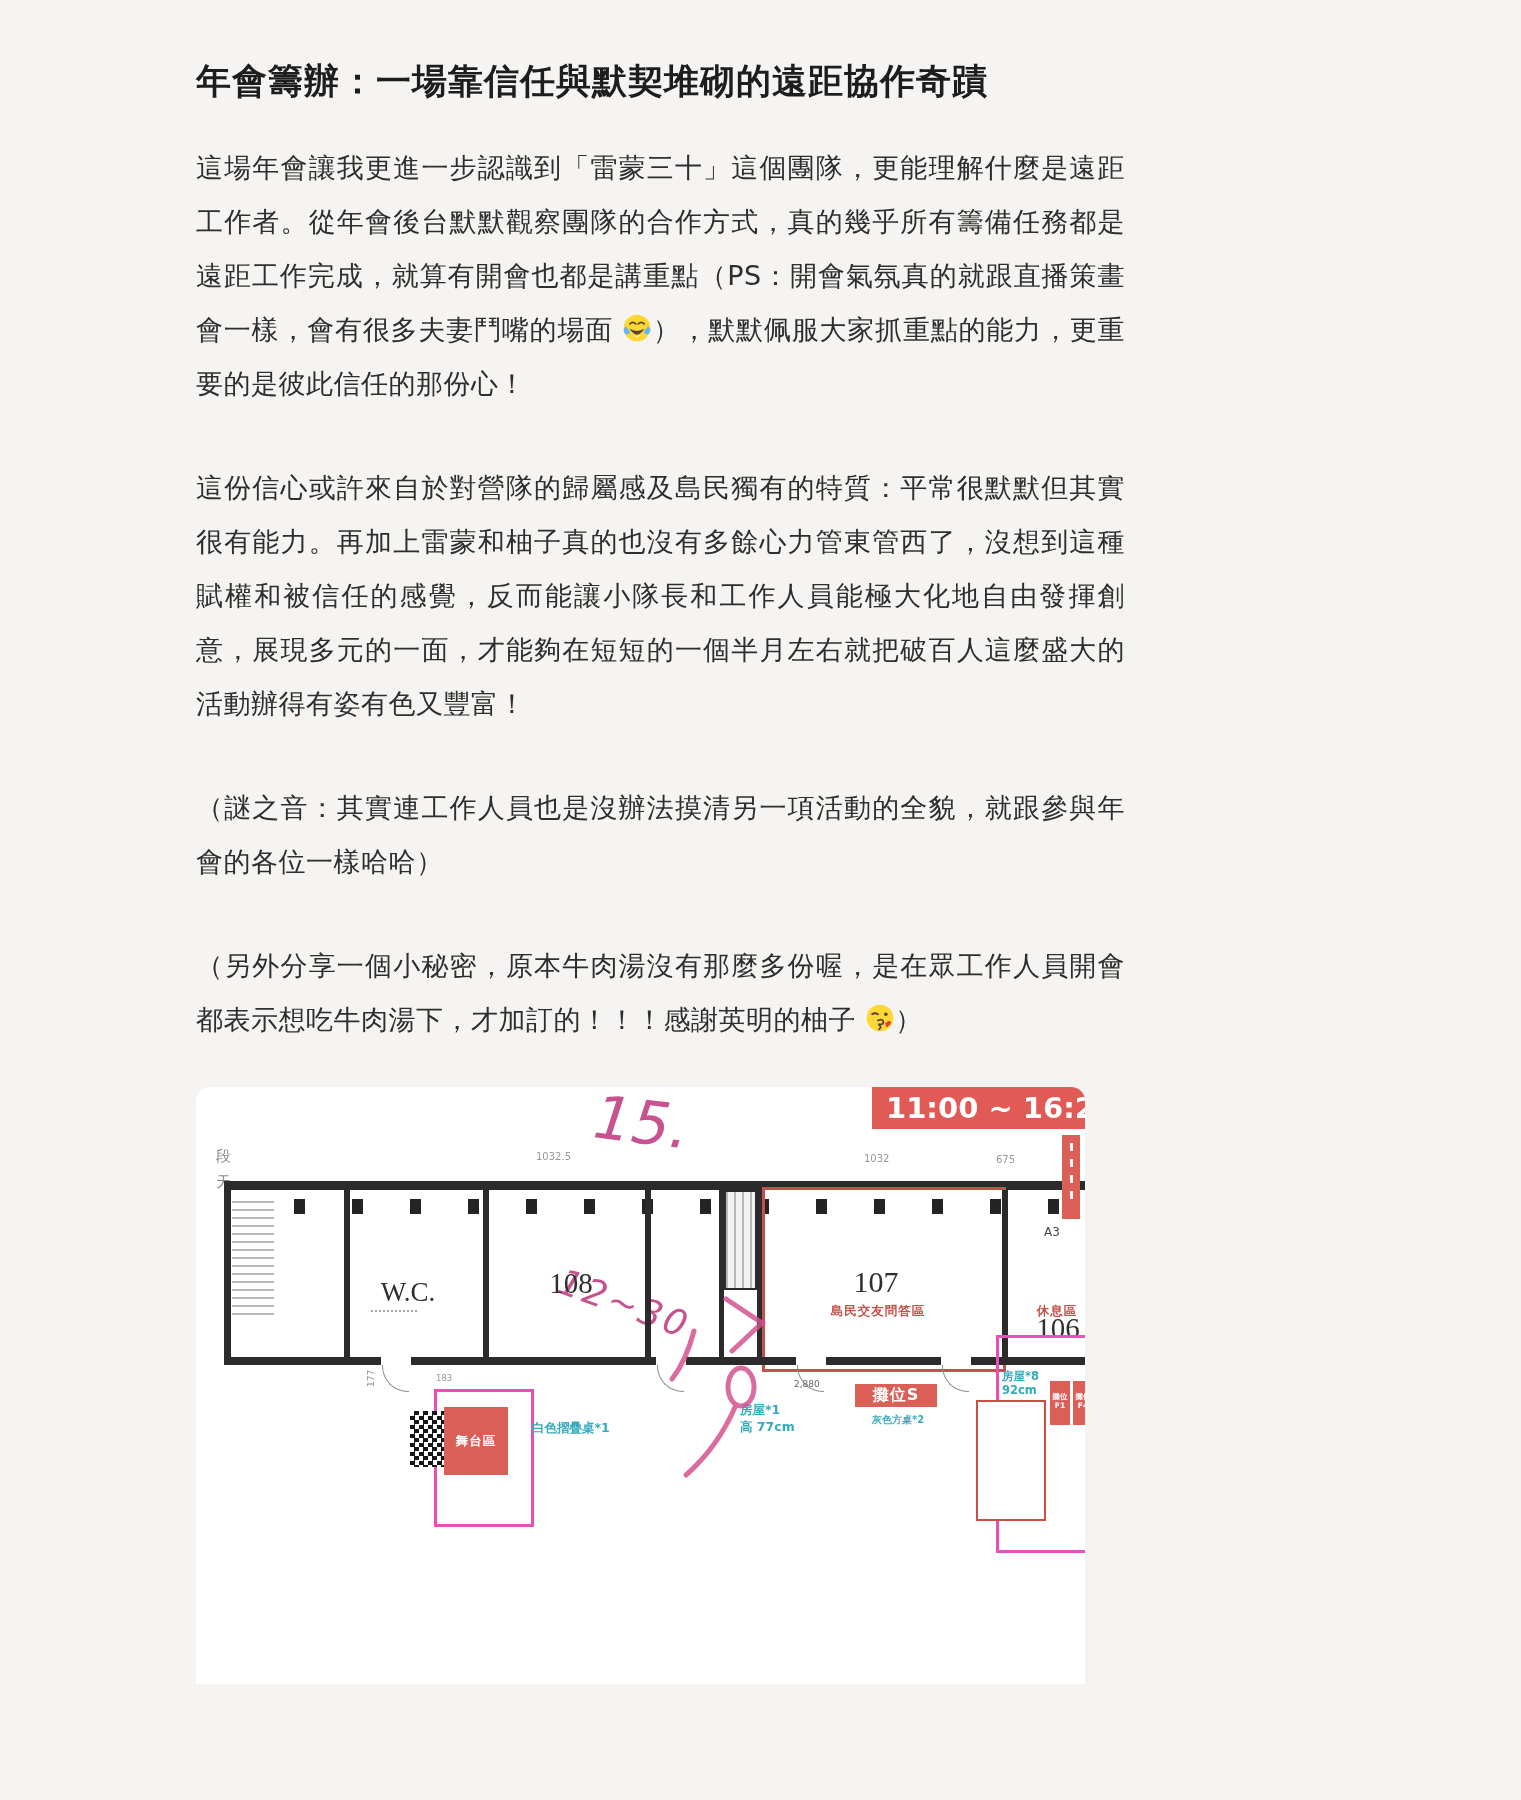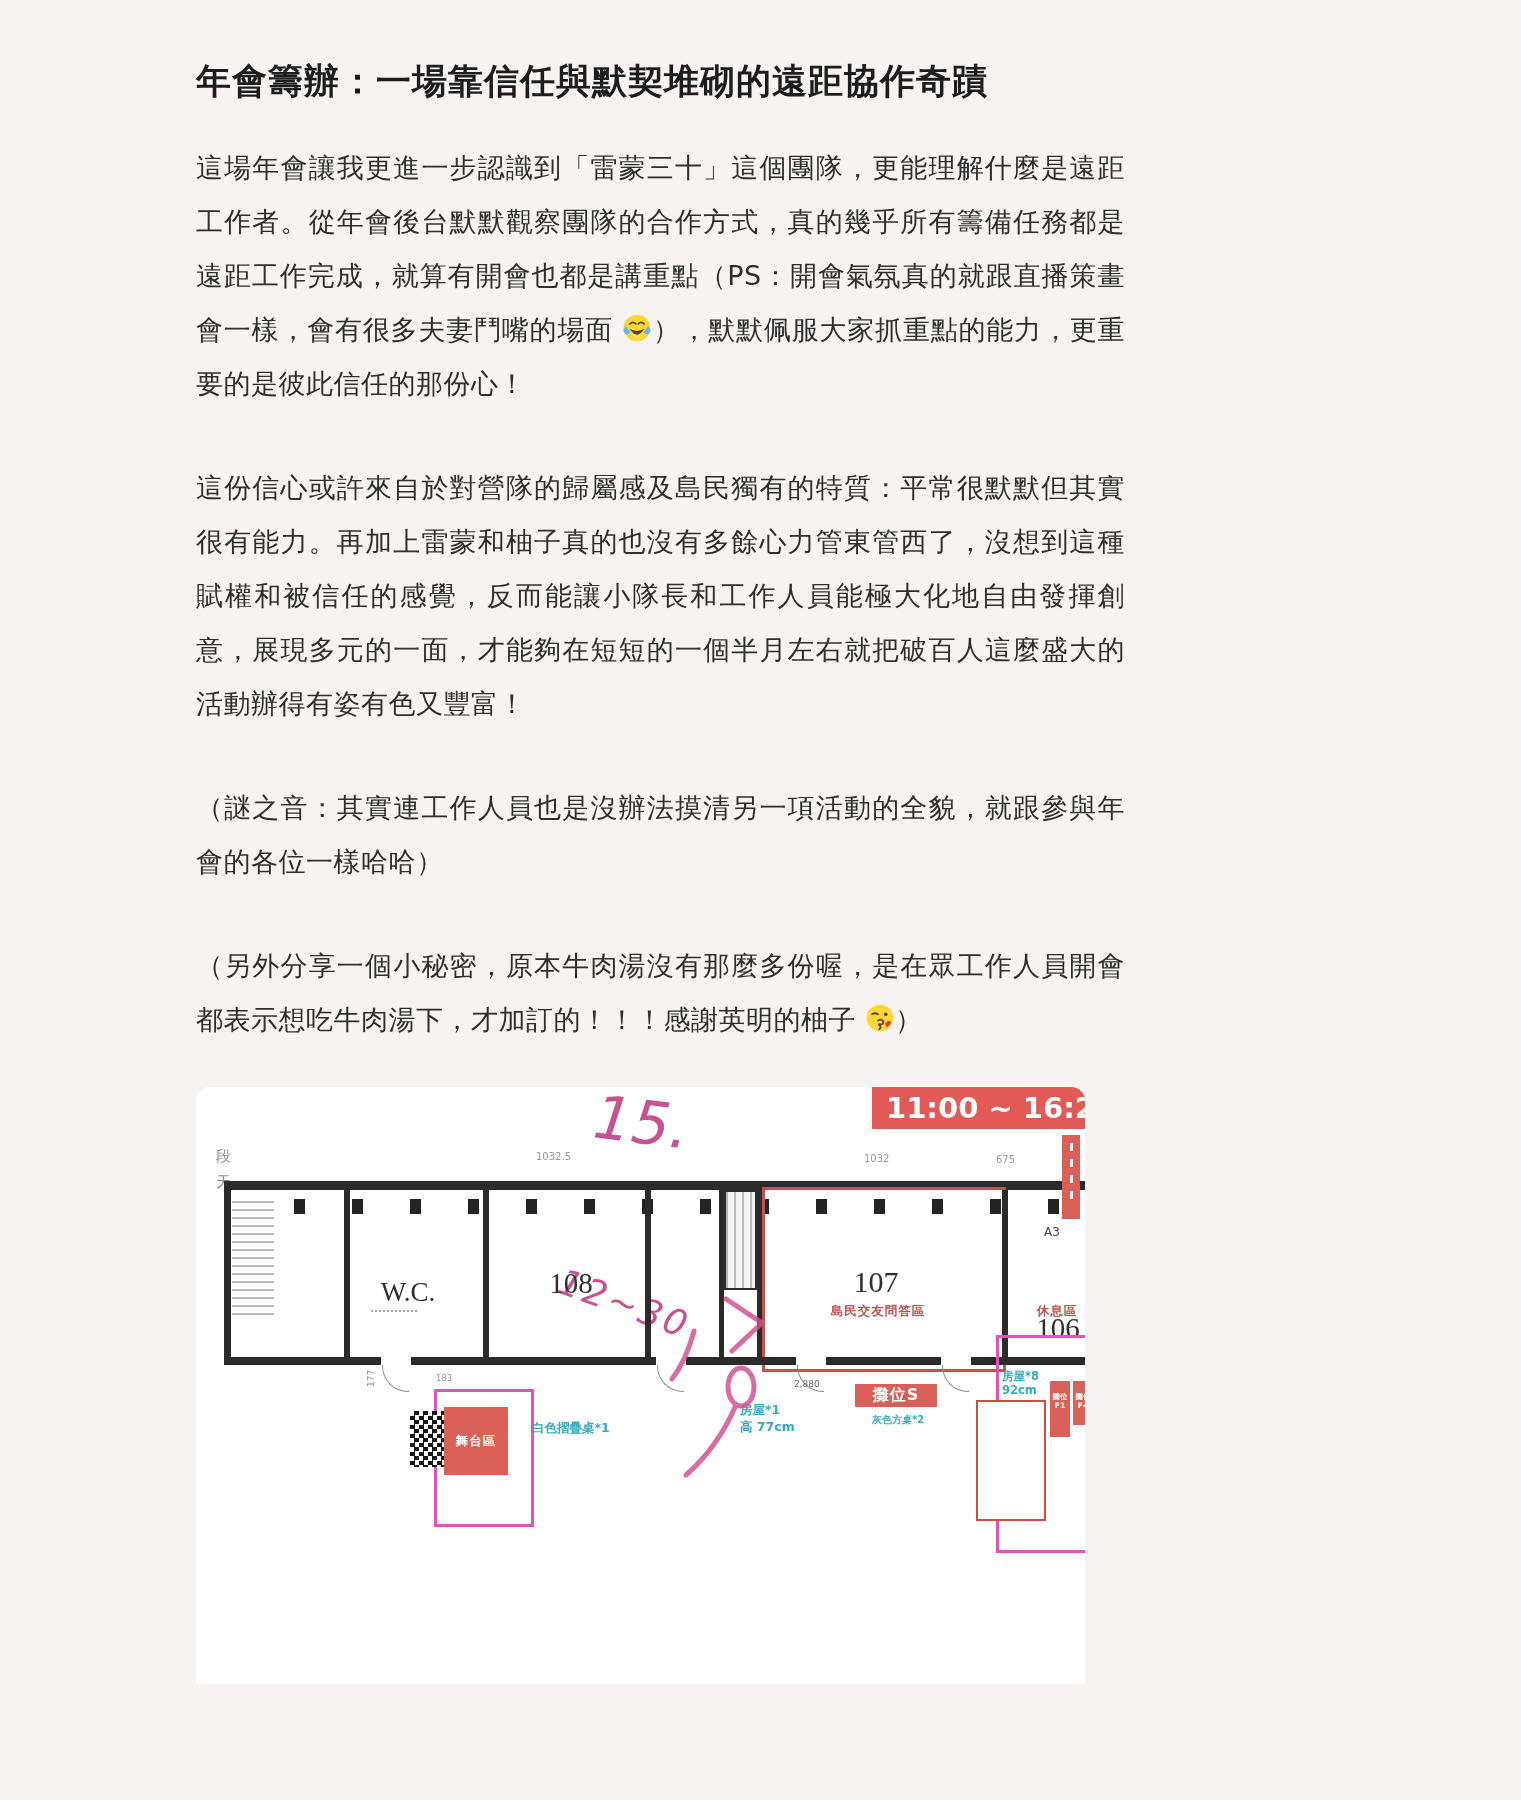--- a/index.html
+++ b/index.html
@@ -147,21 +147,21 @@
     <div class="abs cyan" style="left:806px;top:282px;font-size:11.5px;line-height:14px;">
       <div>房屋*8</div>
       <div>92cm</div>
     </div>
     <div class="abs foodbox" style="left:780px;top:313px;width:70px;height:121px;">
       
       
       
       
     </div>
-    <div class="abs fbooth" style="left:854px;top:294px;width:20px;height:56px;">攤位F1</div>
+    <div class="abs fbooth" style="left:854px;top:294px;width:20px;height:44px;">攤位F1</div>
     <div class="abs fbooth" style="left:877px;top:294px;width:20px;height:44px;">攤位F4</div>
 
     <svg class="abs" style="left:0;top:0;pointer-events:none;" width="889" height="597" viewBox="0 0 889 597">
       <g fill="none" stroke="#d4538f" stroke-width="5" stroke-linecap="round" opacity="0.85">
         <path d="M530 212 l36 24 l-30 28"></path>
         <ellipse cx="545" cy="300" rx="13" ry="19"></ellipse>
         <path d="M540 318 q-18 42 -50 70"></path>
         <path d="M498 244 q-8 30 -22 48"></path>
       </g>
     </svg>

